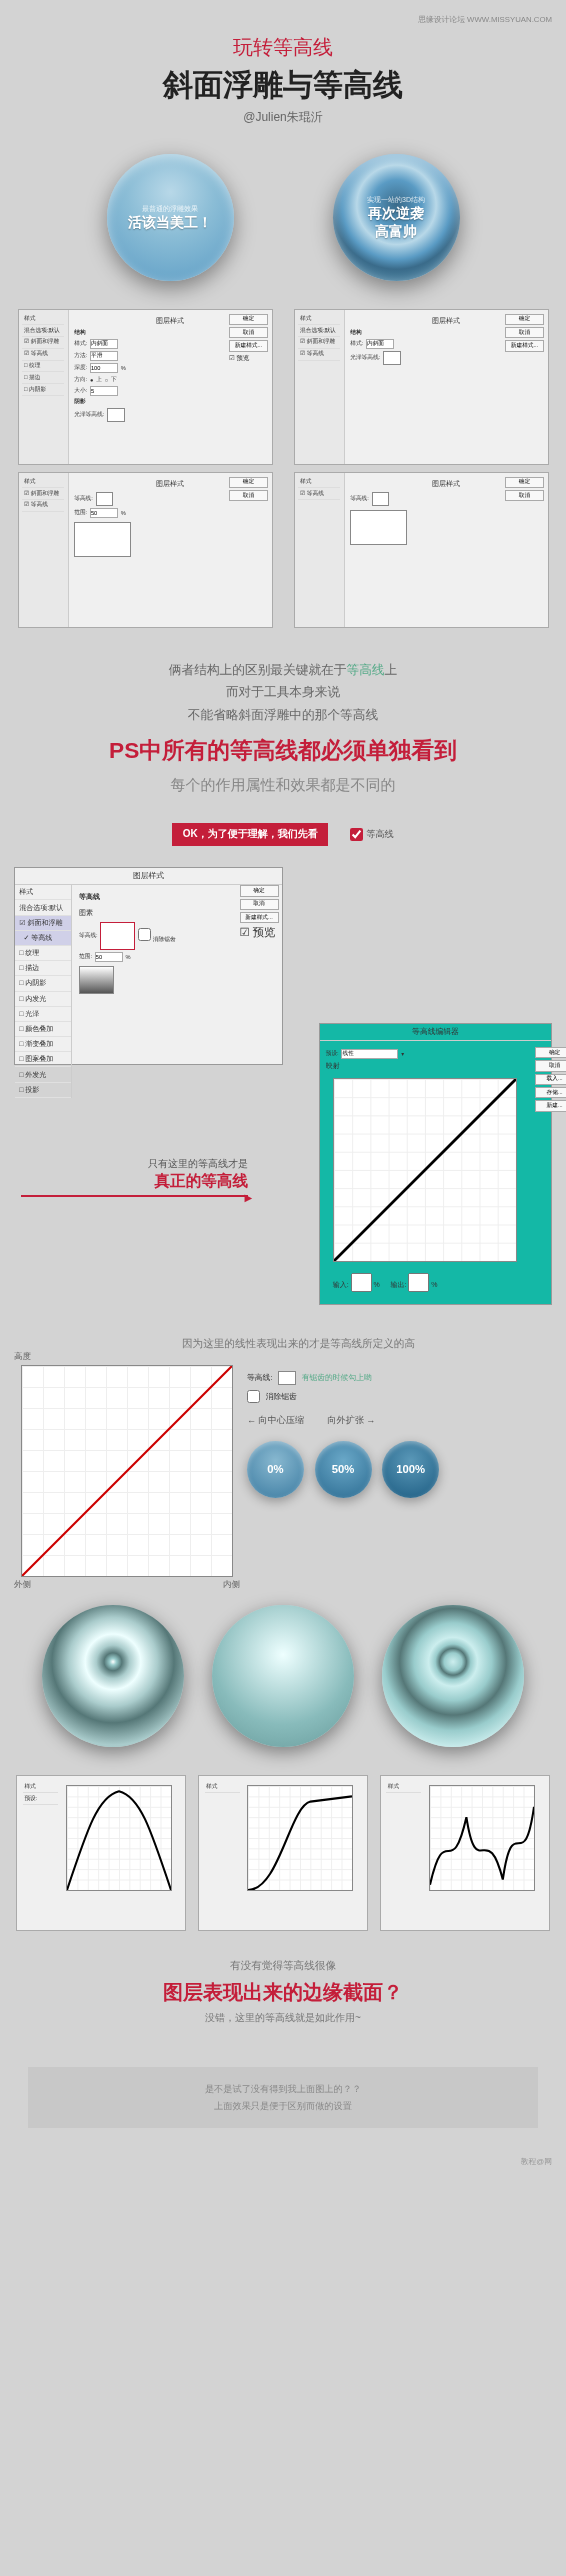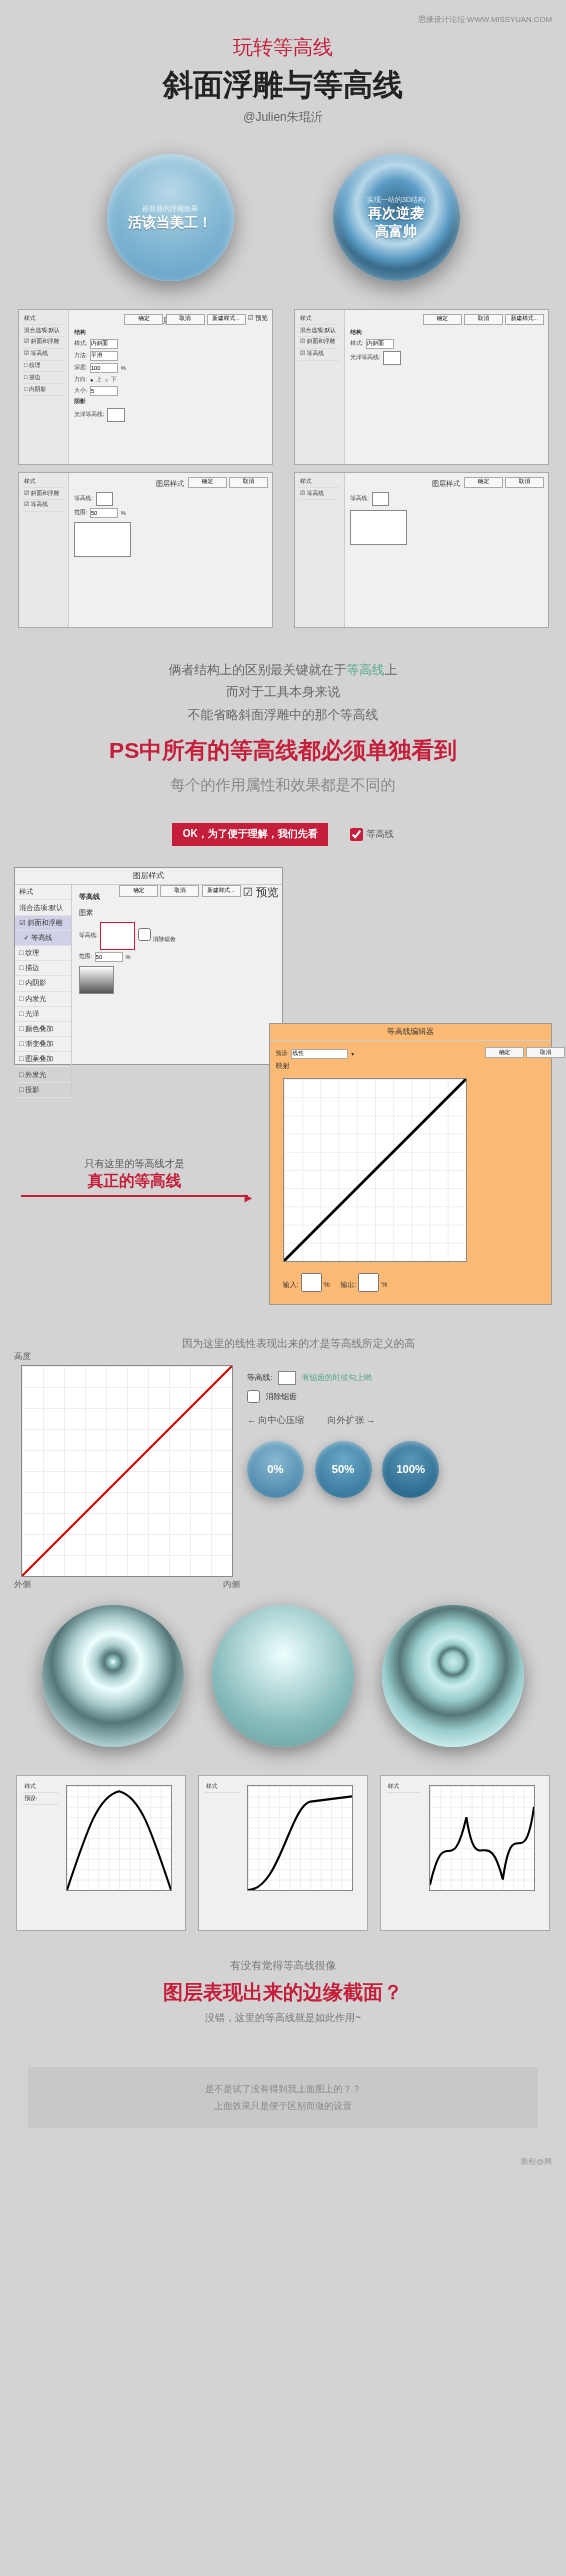--- a/index.html
+++ b/index.html
@@ -20,21 +20,21 @@
 
 .panels-row { display: flex; justify-content: space-around; padding: 7px 14px; gap: 14px; }
 .panel-col { display: flex; flex-direction: column; gap: 7px; }
 .panel { width: 255px; height: 156px; background: #f0f0f0; border: 0.7px solid #aaa; display: flex; font-size: 6.4px; }
 .panel-side { width: 50px; background: #e8e8e8; border-right: 0.7px solid #ccc; padding: 3.5px; }
 .panel-side div { padding: 1.4px 2.1px; border-bottom: 0.7px solid #ddd; font-size: 5.7px; }
 .panel-main { flex: 1; padding: 5.7px; position: relative; }
 .panel-title { text-align: center; font-size: 7px; margin-bottom: 3.5px; }
 .panel-field { display: flex; align-items: center; gap: 2.8px; margin: 2.1px 0; font-size: 5.7px; }
 .panel-field input[type=text] { width: 28px; height: 10px; font-size: 5.7px; border: 0.7px solid #aaa; }
-.panel-btns { position: absolute; right: 3.5px; top: 3.5px; display: flex; flex-direction: row; gap: 2.1px; justify-content: space-between; }
+.panel-btns { position: absolute; right: 3.5px; top: 3.5px; display: flex; flex-direction: column; gap: 2.1px; }
 .panel-btns button { width: 39px; height: 11.3px; font-size: 5.7px; background: #f8f8f8; border: 0.7px solid #aaa; }
 .mini-curve { width: 57px; height: 35px; background: #fff; border: 0.7px solid #888; margin: 3.5px 0; }
 
 .text-block { text-align: center; padding: 21px 28px; }
 .txt-gray { color: #666; font-size: 12.7px; margin: 5.7px 0; }
 .txt-red-big { color: #c41e3a; font-size: 22.7px; font-weight: bold; margin: 10.6px 0; }
 .txt-small { color: #888; font-size: 15px; }
 
 .ok-banner { display: flex; justify-content: center; align-items: center; gap: 22px; padding: 7px; }
 .ok-label { background: #c41e3a; color: #fff; padding: 4.2px 10.6px; font-size: 10px; font-weight: bold; }
@@ -46,26 +46,26 @@
 .ps-dialog { background: #f0f0f0; border: 0.7px solid #999; width: 269px; padding: 0; position: relative; }
 .ps-dialog-hdr { text-align: center; padding: 2.8px; font-size: 7.8px; border-bottom: 0.7px solid #ccc; }
 .ps-dialog-body { display: flex; }
 .ps-side-list { width: 57px; border-right: 0.7px solid #ccc; font-size: 7px; }
 .ps-side-list div { padding: 2.1px 4.2px; border-bottom: 0.7px solid #e0e0e0; }
 .ps-side-list .active { background: #d0d0e8; }
 .ps-main { flex: 1; padding: 7px; font-size: 7px; }
 .thumb-box { width: 35px; height: 28px; background: #fff; border: 0.7px solid #888; display: inline-block; vertical-align: middle; }
 .gradient-box { width: 35px; height: 28px; background: linear-gradient(180deg, #fff, #555); border: 0.7px solid #888; margin-top: 3.5px; }
 
-.editor-dialog { background: #fdba74; border: 0.7px solid #999; width: 283px; margin-left: auto; margin-top: -42px; position: relative; }
+.editor-dialog { background: #14b8a6; border: 0.7px solid #999; width: 233px; margin-left: auto; margin-top: -42px; position: relative; }
 .curve-canvas { width: 184px; height: 184px; background: #fff; border: 0.7px solid #888; margin: 7px; position: relative; }
 .curve-canvas svg { width: 100%; height: 100%; }
 .editor-fields { display: flex; gap: 10.6px; padding: 3.5px 7px 7px; font-size: 7px; }
 
-.real-label { position: absolute; left: -3.5px; top: 156px; text-align: center; font-size: 10px; color: #555; }
+.real-label { position: absolute; left: -3.5px; top: 156px; text-align: right; font-size: 10px; color: #555; }
 .real-highlight { color: #c41e3a; font-size: 15.6px; font-weight: bold; }
 
 .note-row { text-align: center; padding: 17.7px 0 7px; color: #777; font-size: 10.6px; margin-left: 31px; }
 
 .graph-section { display: flex; padding: 7px 21px; gap: 14px; align-items: flex-start; }
 .big-graph { width: 212px; height: 212px; background: #fff; border: 0.7px solid #888; position: relative; }
 .big-graph svg { width: 100%; height: 100%; }
 .axis-lbl { position: absolute; font-size: 8.5px; color: #666; }
 .axis-top { top: -14px; left: -7px; }
 .axis-bl { bottom: -14px; left: -7px; }

